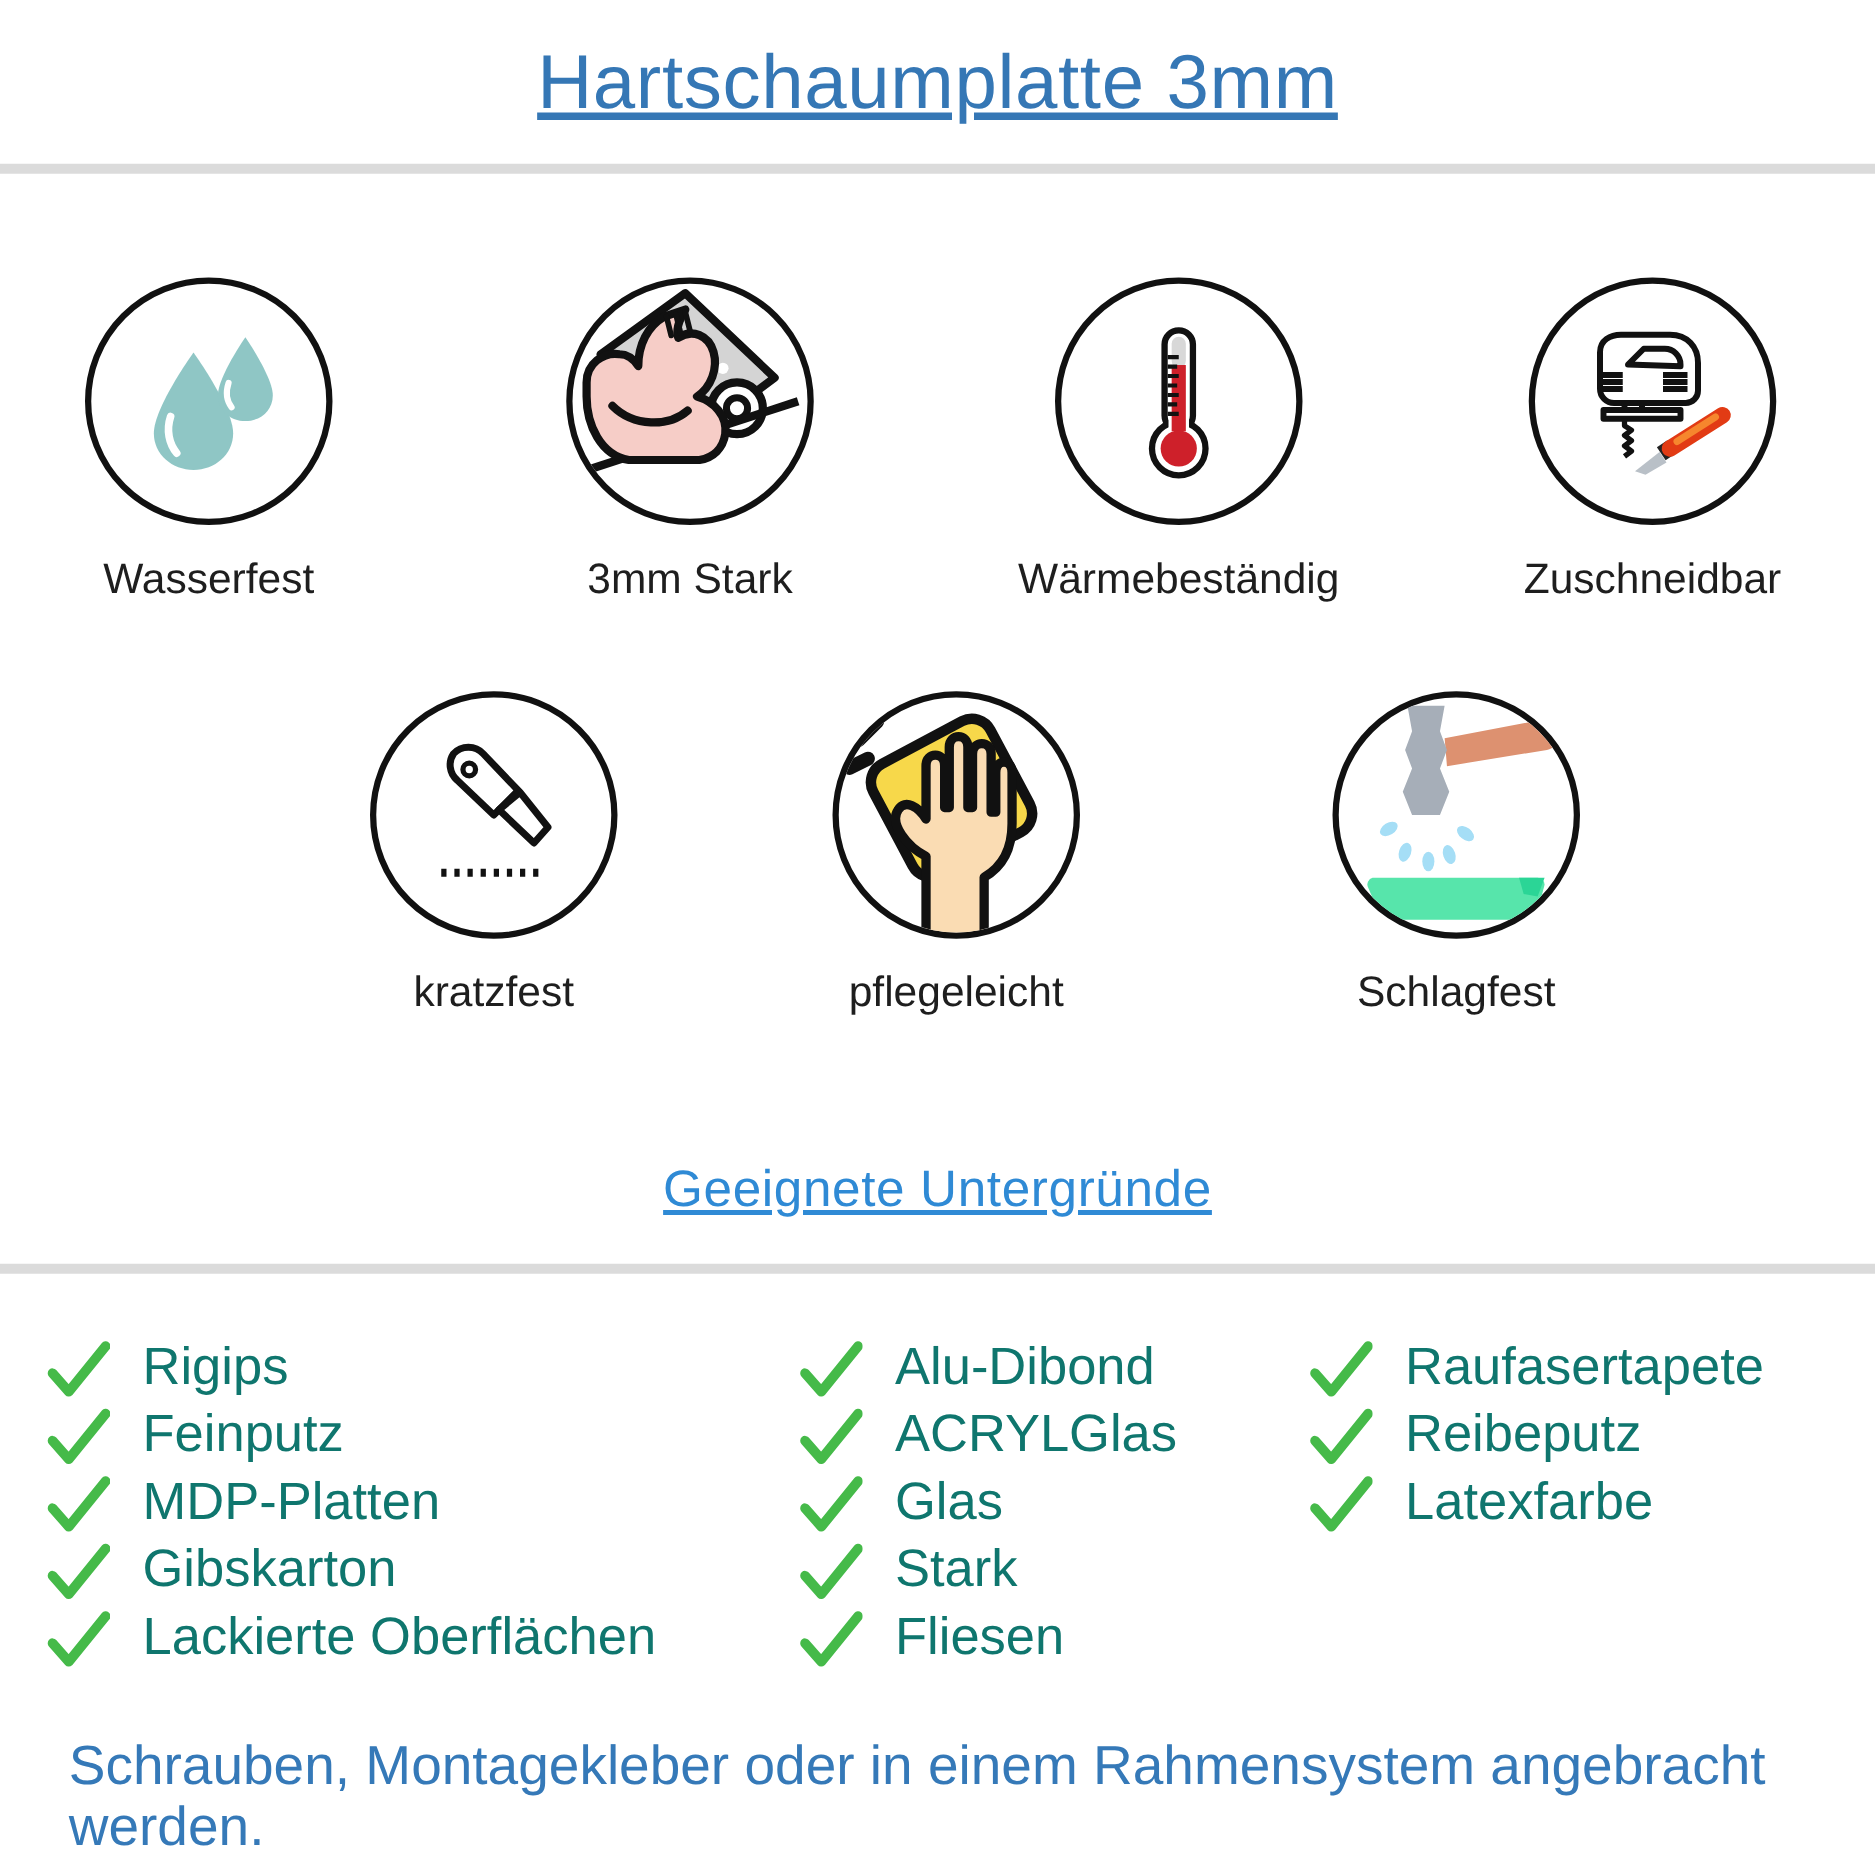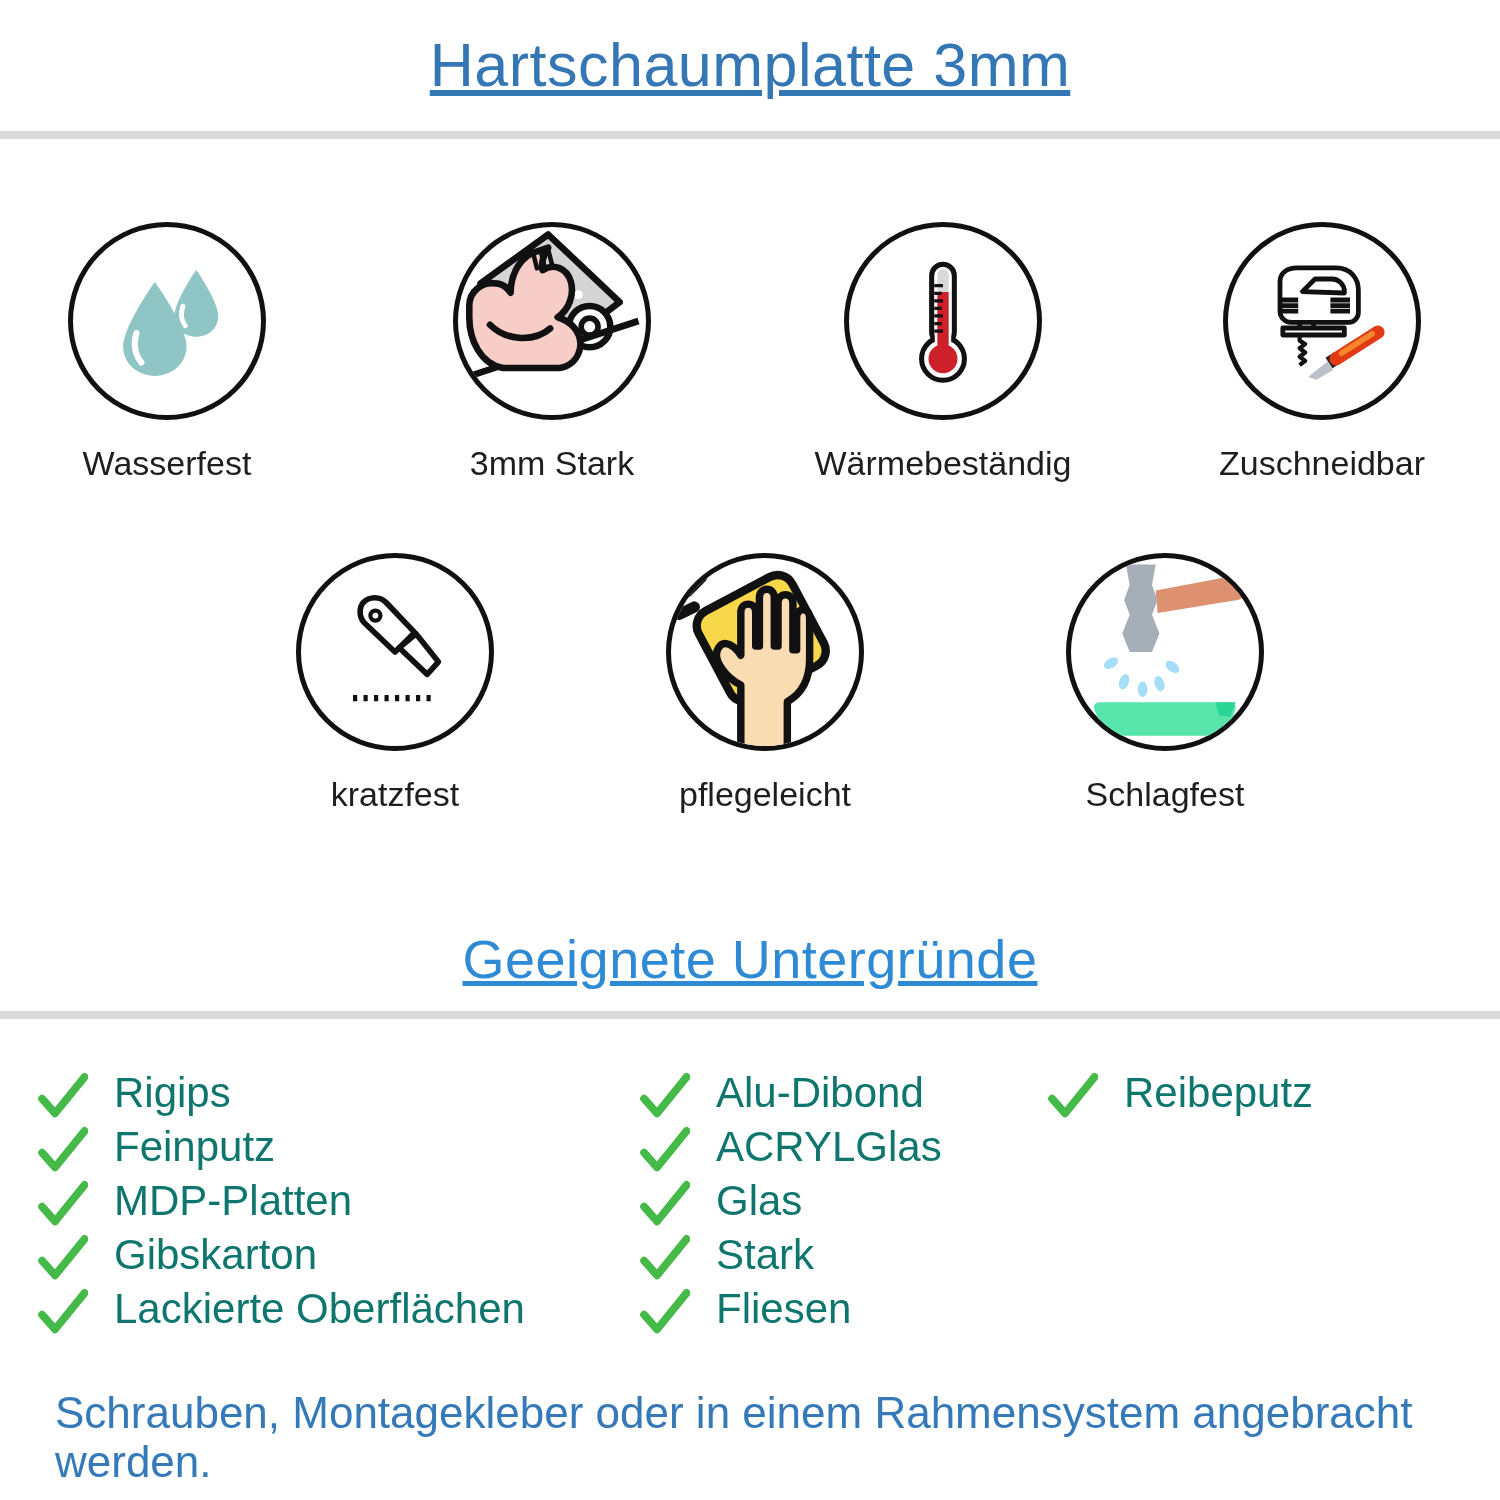--- a/index.html
+++ b/index.html
@@ -5,21 +5,21 @@
   html,body{margin:0;padding:0;}
   body{
     width:1500px;height:1500px;background:#ffffff;position:relative;
     font-family:"Liberation Sans", sans-serif;overflow:hidden;
   }
   .heading{
     position:absolute;left:0;width:100%;text-align:center;
     font-weight:500;letter-spacing:0.5px;text-decoration:underline;
   }
   #main-title{top:30px;font-size:61px;color:#3577B5;}
-  #section-title{top:928px;font-size:54px;color:#2F8AD5;}
+  #section-title{top:928px;font-size:41px;color:#2F8AD5;}
   .divider{position:absolute;left:0;width:1500px;height:8px;background:#DBDBDB;}
   #divider-top{top:131px;}
   #divider-mid{top:1011px;}
   .feature{position:absolute;width:340px;display:flex;flex-direction:column;align-items:center;}
   .feature .circle{
     width:188px;height:188px;border:5px solid #111;border-radius:50%;
     background:#fff;display:flex;align-items:center;justify-content:center;overflow:hidden;
   }
   .feature .flabel{margin-top:24px;font-size:34px;color:#1e1e1e;white-space:nowrap;}
   
@@ -222,19 +222,31 @@
       </svg>
     <span class="sub-label">Fliesen</span>
   </div>
 </div>
 
 <div class="sub-col" id="sub-col-3">
   <div class="sub-row">
     <svg class="check" viewBox="0 0 60 60">
         <path d="M7 33 L22 50 L56 8" fill="none" stroke="#45BA49" stroke-width="9" stroke-linecap="round" stroke-linejoin="round"></path>
       </svg>
+    <span class="sub-label">Raufasertapete</span>
+  </div>
+  <div class="sub-row">
+    <svg class="check" viewBox="0 0 60 60">
+        <path d="M7 33 L22 50 L56 8" fill="none" stroke="#45BA49" stroke-width="9" stroke-linecap="round" stroke-linejoin="round"></path>
+      </svg>
     <span class="sub-label">Reibeputz</span>
+  </div>
+  <div class="sub-row">
+    <svg class="check" viewBox="0 0 60 60">
+        <path d="M7 33 L22 50 L56 8" fill="none" stroke="#45BA49" stroke-width="9" stroke-linecap="round" stroke-linejoin="round"></path>
+      </svg>
+    <span class="sub-label">Latexfarbe</span>
   </div>
 </div>
 
 <div class="footer">
   <div>Schrauben, Montagekleber oder in einem Rahmensystem angebracht werden.</div>
 </div>
 
 </body></html>

